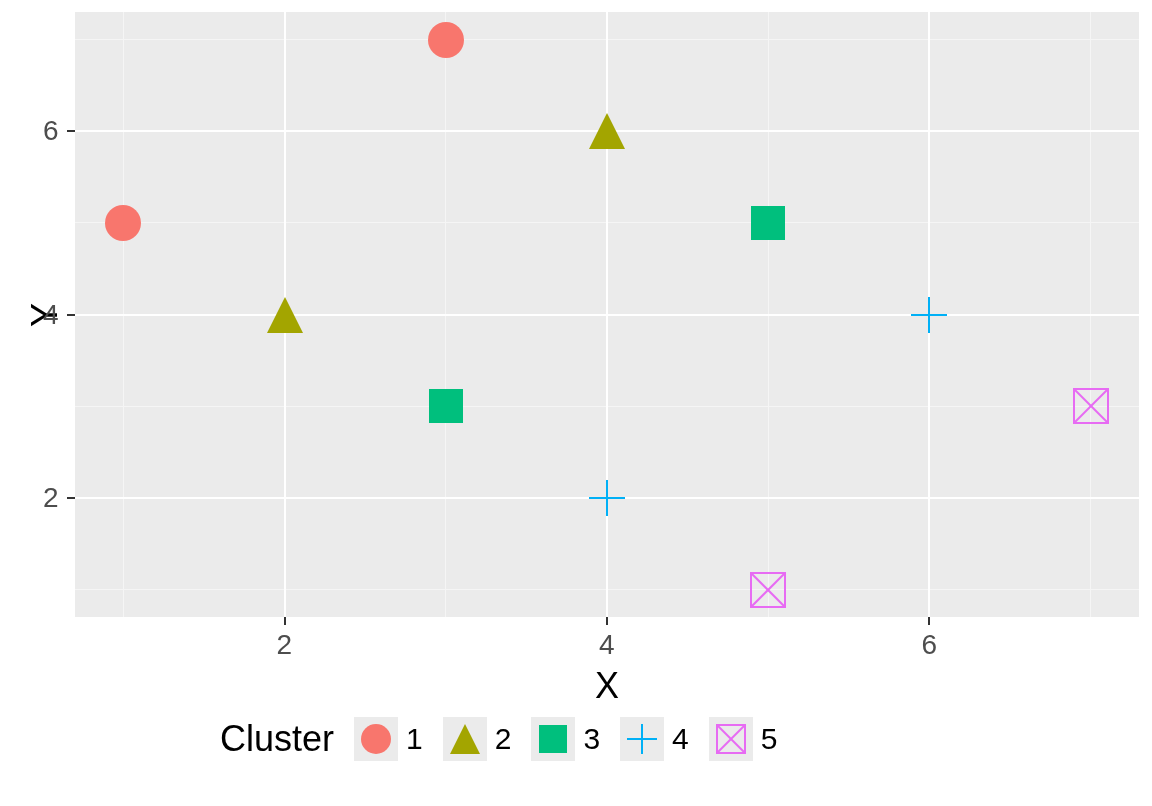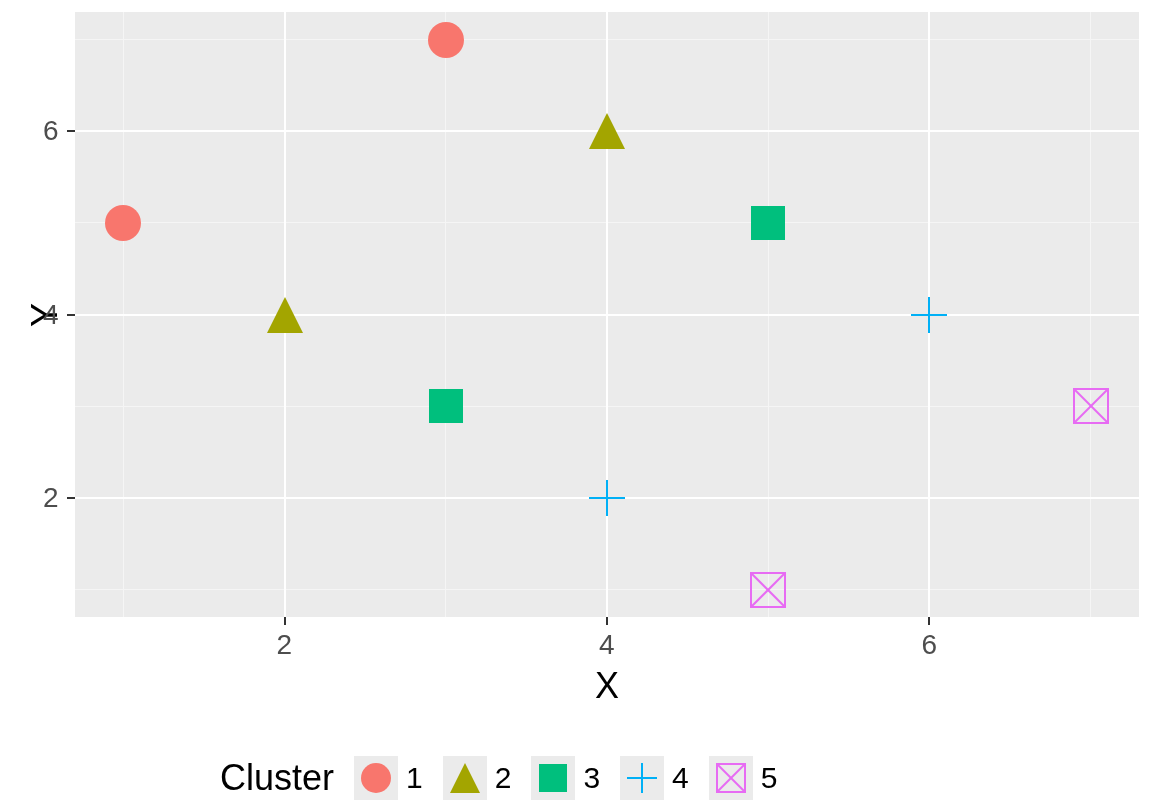--- a/index.html
+++ b/index.html
@@ -81,21 +81,21 @@
 </head>
 <body>
 
 <div class="chart-wrap">
 
   <div class="plot-panel" id="panel" style="left: 75px; top: 12px; width: 1064px; height: 605px;"></div>
 
   <div class="axis-title y-axis-title" id="ylab" style="left: 24px; top: 326.5px;">Y</div>
   <div class="axis-title" id="xlab" style="left: 595px; top: 665px;">X</div>
 
-  <div class="legend" id="legend" style="left: 220px; top: 717px; margin-top: 39px;">
+  <div class="legend" id="legend" style="left: 220px; top: 717px;">
     <span class="legend-title">Cluster</span>
   <div class="legend-item">
         <div class="legend-key">
           <svg width="34" height="34">
             <circle cx="17" cy="17" r="15" fill="#F8766D"></circle>
           </svg>
         </div>
         <span class="legend-label">1</span>
       </div>
       <div class="legend-item">

